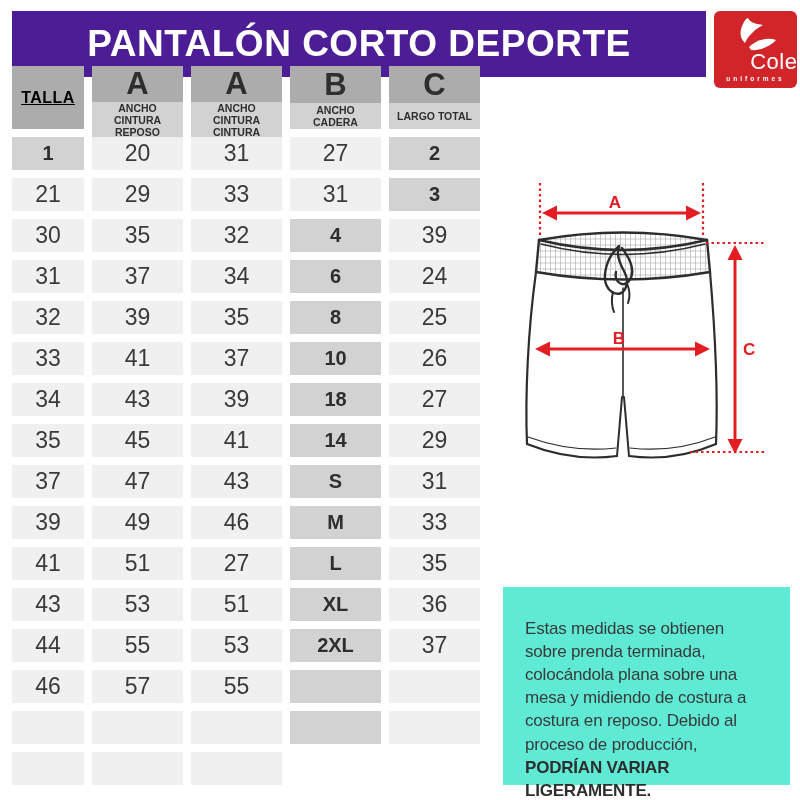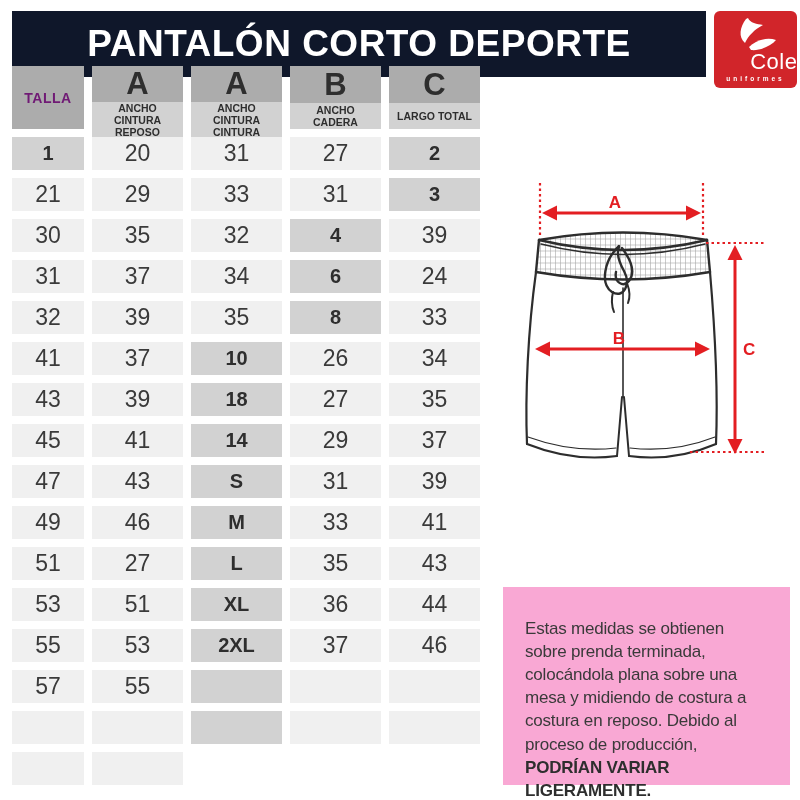--- a/index.html
+++ b/index.html
@@ -4,53 +4,53 @@
 <style>
   html,body{margin:0;padding:0;}
   body{
     width:800px;height:800px;position:relative;background:#ffffff;
     font-family:"Liberation Sans","DejaVu Sans",sans-serif;
     -webkit-font-smoothing:antialiased;overflow:hidden;
   }
   
   .title-bar{
     position:absolute;left:12px;top:11px;width:694px;height:66px;
-    background:#0f172a;display:flex;align-items:center;justify-content:center;
+    background:#4c1d95;display:flex;align-items:center;justify-content:center;
   }
   .title-bar span{
     color:#ffffff;font-weight:bold;font-size:37px;letter-spacing:.5px;white-space:nowrap;
   }
   
   .logo{
     position:absolute;left:714px;top:11px;width:83px;height:77px;
     background:#d1252a;border-radius:6px;display:flex;flex-direction:column;
     align-items:center;justify-content:flex-end;padding-bottom:6px;box-sizing:border-box;
   }
   .logo .bird{position:absolute;left:18px;top:6px;}
   .logo .brand{color:#fff;font-weight:normal;font-size:22px;line-height:1;letter-spacing:.5px;margin-left:48px;}
   .logo .sub{color:#fff;font-size:6.5px;letter-spacing:3px;margin-top:2px;font-weight:bold;}
   
   .size-table{
     position:absolute;left:12px;top:66px;
     display:grid;grid-template-columns:72px repeat(4,91px);
     grid-template-rows:63px;grid-auto-rows:33px;gap:8px;
   }
   .cell{display:flex;align-items:center;justify-content:center;}
-  .h-talla{background:#acacac;font-weight:bold;font-size:14px;color:#701a75;letter-spacing:.5px;}
+  .h-talla{background:#acacac;font-weight:bold;font-size:16px;color:#000000;letter-spacing:.5px;text-decoration:underline;}
   .h-col{display:flex;flex-direction:column;}
   .h-letter{height:37px;background:#acacac;display:flex;align-items:center;justify-content:center;
             font-weight:bold;font-size:31px;color:#2e2e2e;}
   .h-label{flex:1;background:#d2d2d2;display:flex;align-items:center;justify-content:center;
            font-weight:bold;font-size:10.5px;line-height:1.15;color:#2e2e2e;text-align:center;padding:0 3px;}
   .size-cell{background:#d2d2d2;font-weight:bold;font-size:20px;color:#2e2e2e;}
   .value-cell{background:#f0f0f0;font-size:23px;color:#3a3a3a;}
   
   .note-box{
     position:absolute;left:503px;top:587px;width:287px;height:198px;
-    background:#f9a8d4;box-sizing:border-box;padding:30px 20px 0 22px;
+    background:#5eead4;box-sizing:border-box;padding:30px 20px 0 22px;
   }
   .note-box p{margin:0;width:245px;font-size:17px;line-height:1.36;color:#3a3a3a;letter-spacing:-0.2px;}
   .note-box b{color:#2e2e2e;}
   
   .diagram{position:absolute;left:500px;top:170px;width:300px;height:300px;}
   .outline{stroke:#2d2d2d;fill:none;stroke-linecap:round;}
   .red-line{stroke:#e31e22;stroke-width:3;fill:none;}
   .red-dot{stroke:#e31e22;stroke-width:2.2;fill:none;stroke-dasharray:2.5 3;}
   .red-fill{fill:#e31e22;}
   .dim-label{fill:#e31e22;font-weight:bold;font-size:17px;font-family:"Liberation Sans",sans-serif;}
@@ -107,20 +107,21 @@
     <div class="cell value-cell">39</div>
     <div class="cell value-cell">31</div>
     <div class="cell value-cell">37</div>
     <div class="cell value-cell">34</div>
     <div class="cell size-cell">6</div>
     <div class="cell value-cell">24</div>
     <div class="cell value-cell">32</div>
     <div class="cell value-cell">39</div>
     <div class="cell value-cell">35</div>
     <div class="cell size-cell">8</div>
+    <div class="cell value-cell">25</div>
     <div class="cell value-cell">33</div>
     <div class="cell value-cell">41</div>
     <div class="cell value-cell">37</div>
     <div class="cell size-cell">10</div>
     <div class="cell value-cell">26</div>
     <div class="cell value-cell">34</div>
     <div class="cell value-cell">43</div>
     <div class="cell value-cell">39</div>
     <div class="cell size-cell">18</div>
     <div class="cell value-cell">27</div>

